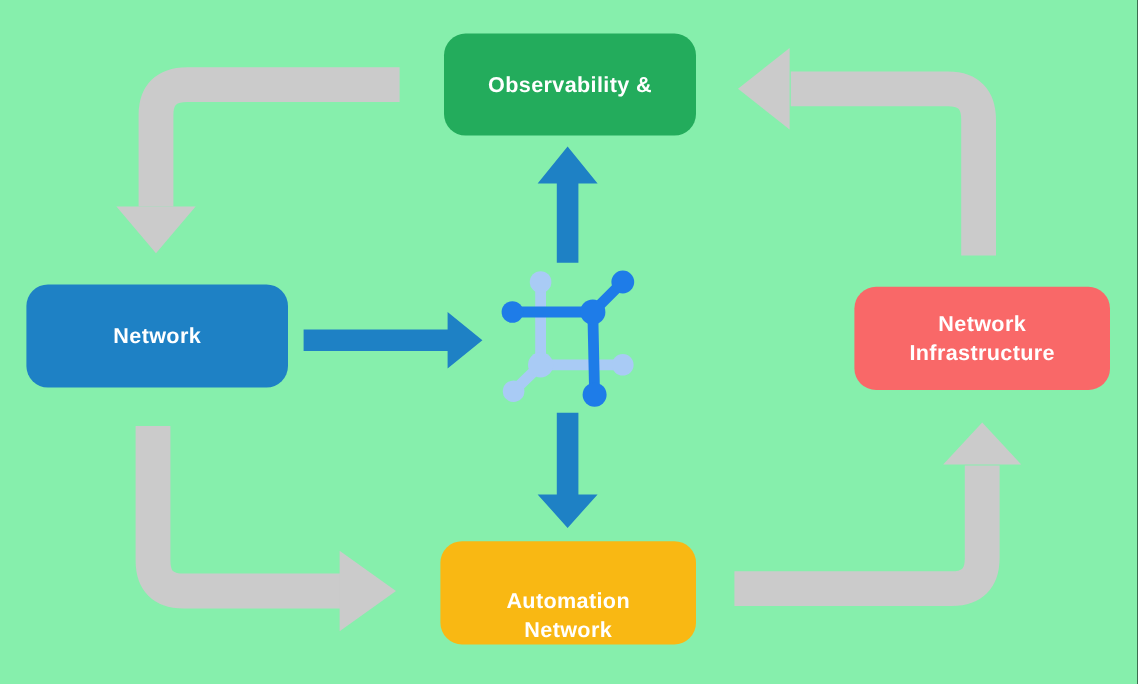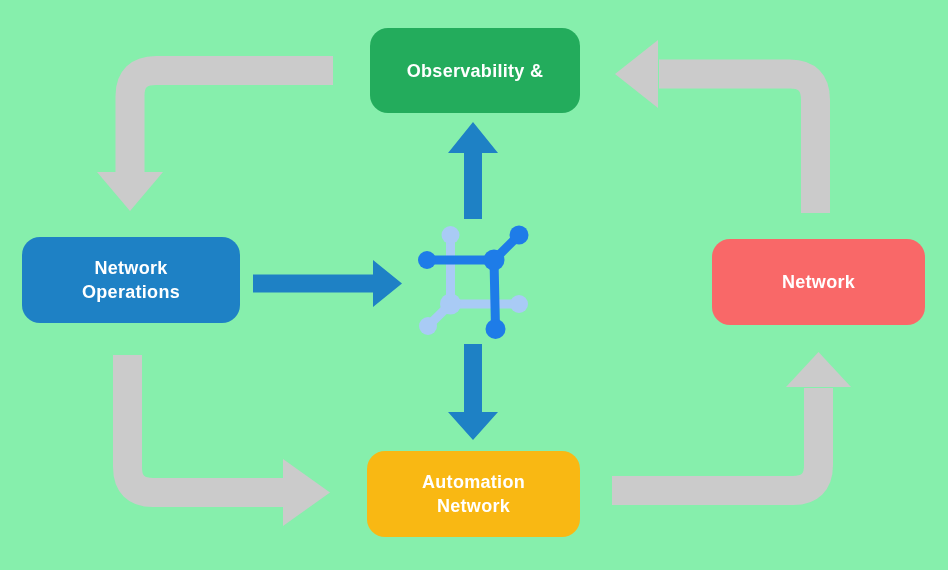--- a/index.html
+++ b/index.html
@@ -71,25 +71,25 @@
       <circle cx="494" cy="260" r="10.5" fill="#1E7CE8"></circle>
     </g>
   </svg>
 
   <div class="node" id="node-observability" style="background: rgb(35, 172, 92);">
     <span>Observability &amp;</span>
   </div>
 
   <div class="node" id="node-operations" style="background: rgb(30, 129, 197);">
     <span>Network</span>
-    <span>Operations</span>
   </div>
 
   <div class="node" id="node-infrastructure" style="background: rgb(249, 104, 104);">
     <span>Network</span>
+    <span>Infrastructure</span>
   </div>
 
-  <div class="node" id="node-automation" style="background: rgb(249, 184, 19);">
+  <div class="node" id="node-automation" style="background: rgb(249, 184, 19); justify-content: flex-end;">
     <span>Automation</span>
     <span>Network</span>
   </div>
 
 </div>
 
 </body></html>

